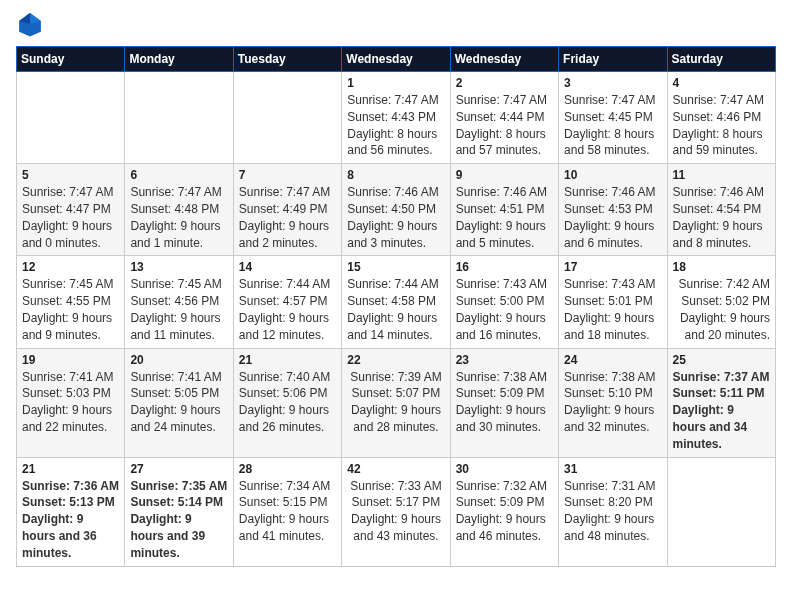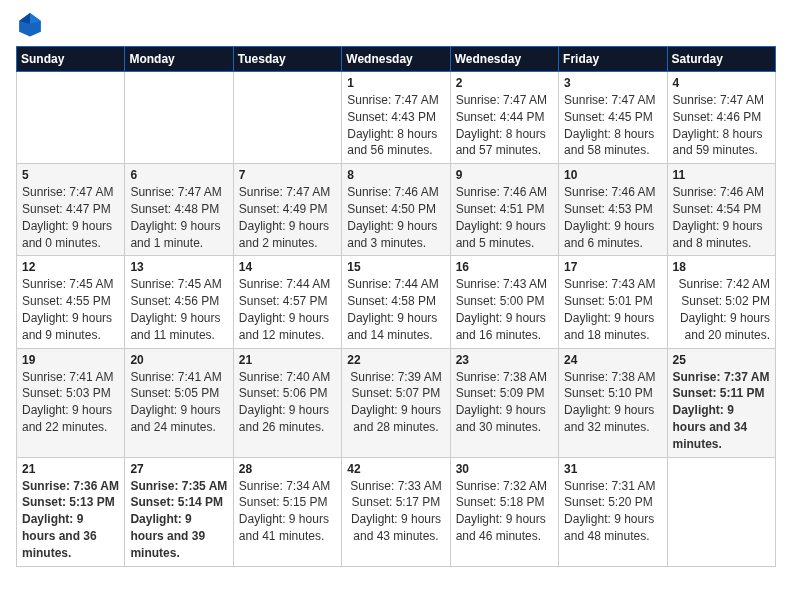--- a/index.html
+++ b/index.html
@@ -307,26 +307,26 @@
           </td>
           <td>
             <div class="day-number">42</div>
             <div class="day-info" style="white-space: pre-line; text-align: center;">Sunrise: 7:33 AM
 Sunset: 5:17 PM
 Daylight: 9 hours and 43 minutes.</div>
           </td>
           <td>
             <div class="day-number">30</div>
             <div class="day-info" style="white-space: pre-line;">Sunrise: 7:32 AM
-Sunset: 5:18 PM
+Sunset: 5:09 PM
 Daylight: 9 hours and 46 minutes.</div>
           </td>
           <td>
             <div class="day-number">31</div>
             <div class="day-info" style="white-space: pre-line;">Sunrise: 7:31 AM
-Sunset: 5:20 PM
+Sunset: 8:20 PM
 Daylight: 9 hours and 48 minutes.</div>
           </td>
           <td class="empty-cell"></td>
         </tr>
       </tbody>
   </table>
 </div>
 
 </body></html>

